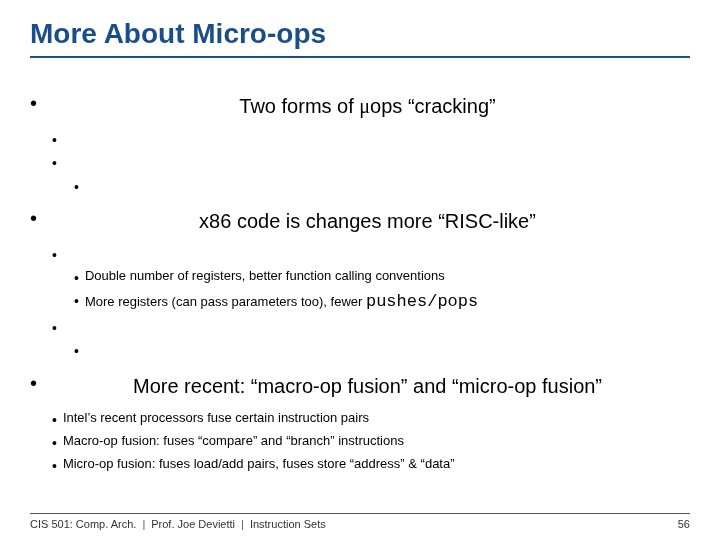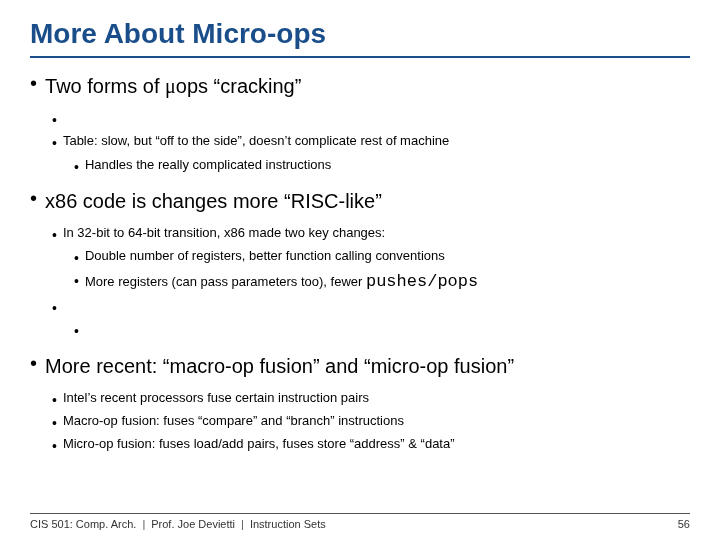--- a/index.html
+++ b/index.html
@@ -12,20 +12,21 @@
       overflow: hidden;
       position: relative;
     }
 
     .slide {
       width: 720px;
       height: 540px;
       padding: 18px 30px 10px 30px;
       display: flex;
       flex-direction: column;
+      gap: 20px;
     }
 
     .title {
       font-size: 28px;
       font-weight: bold;
       color: #1a4e8a;
       border-bottom: 2px solid #1a4e8a;
       padding-bottom: 6px;
       margin-bottom: 14px;
     }
@@ -50,20 +51,21 @@
       line-height: 1.3;
     }
 
     .bullet-l1 .text {
       flex: 1;
     }
 
     .bullet-l1 .text.large {
       font-size: 20px;
       font-weight: normal;
+      text-align: center;
     }
 
     .bullet-l2 {
       display: flex;
       align-items: flex-start;
       margin-left: 22px;
       margin-bottom: 2px;
     }
 
     .bullet-l2 .dot {
@@ -135,36 +137,33 @@
     <div class="section">
       <div class="bullet-l1">
         <span class="dot">•</span>
         <span class="text large">Two forms of <span style="font-family:serif;">μ</span>ops “cracking”</span>
       </div>
       <div class="bullet-l2">
         <span class="dot">•</span>
       </div>
       <div class="bullet-l2">
         <span class="dot">•</span>
-        <span class="text">Table: slow, but “off to the side”, doesn’t complicate rest of machine</span>
-      </div>
-      <div class="bullet-l3">
-        <span class="dot">•</span>
-        <span class="text">Handles the really complicated instructions</span>
+      </div>
+      <div class="bullet-l3">
+        <span class="dot">•</span>
       </div>
     </div>
 
     <div class="section">
       <div class="bullet-l1">
         <span class="dot">•</span>
         <span class="text large">x86 code is changes more “RISC-like”</span>
       </div>
       <div class="bullet-l2">
         <span class="dot">•</span>
-        <span class="text">In 32-bit to 64-bit transition, x86 made two key changes:</span>
       </div>
       <div class="bullet-l3">
         <span class="dot">•</span>
         <span class="text">Double number of registers, better function calling conventions</span>
       </div>
       <div class="bullet-l3">
         <span class="dot">•</span>
         <span class="text">More registers (can pass parameters too), fewer <span class="code">pushes/pops</span></span>
       </div>
       <div class="bullet-l2">

